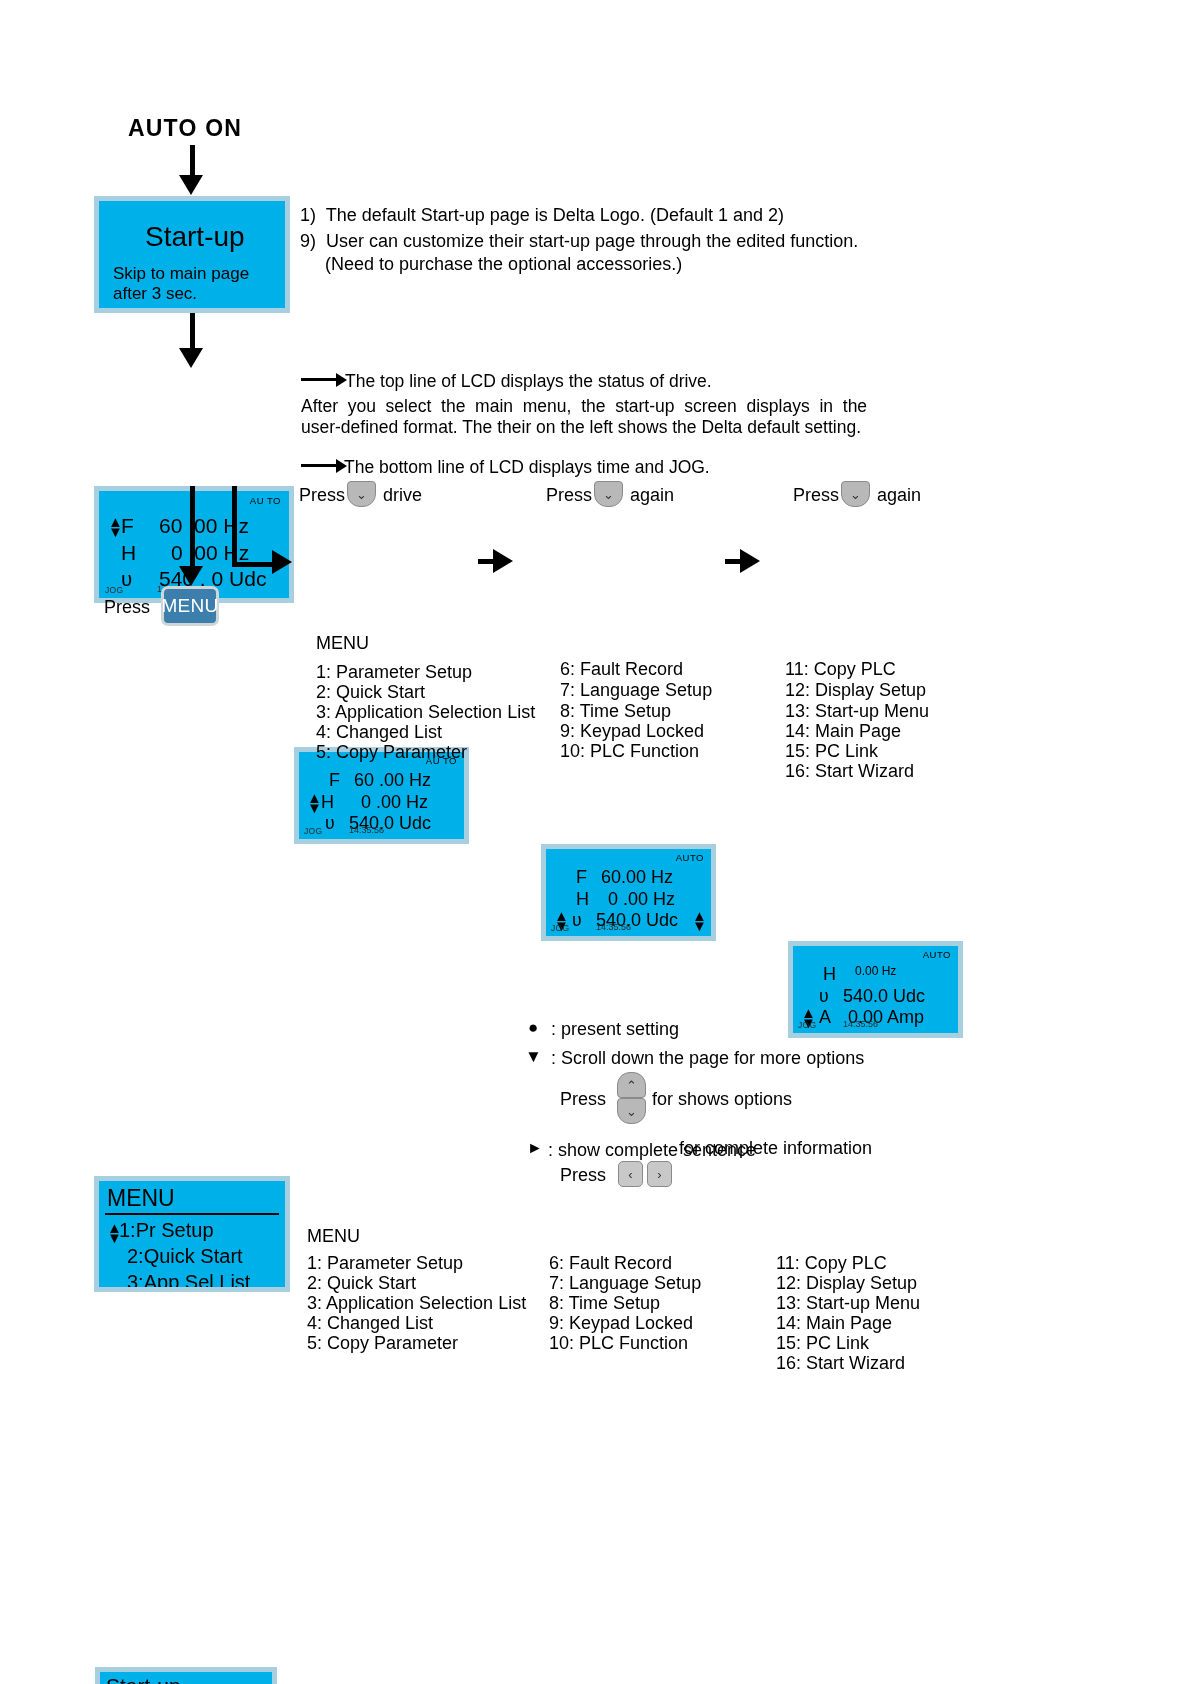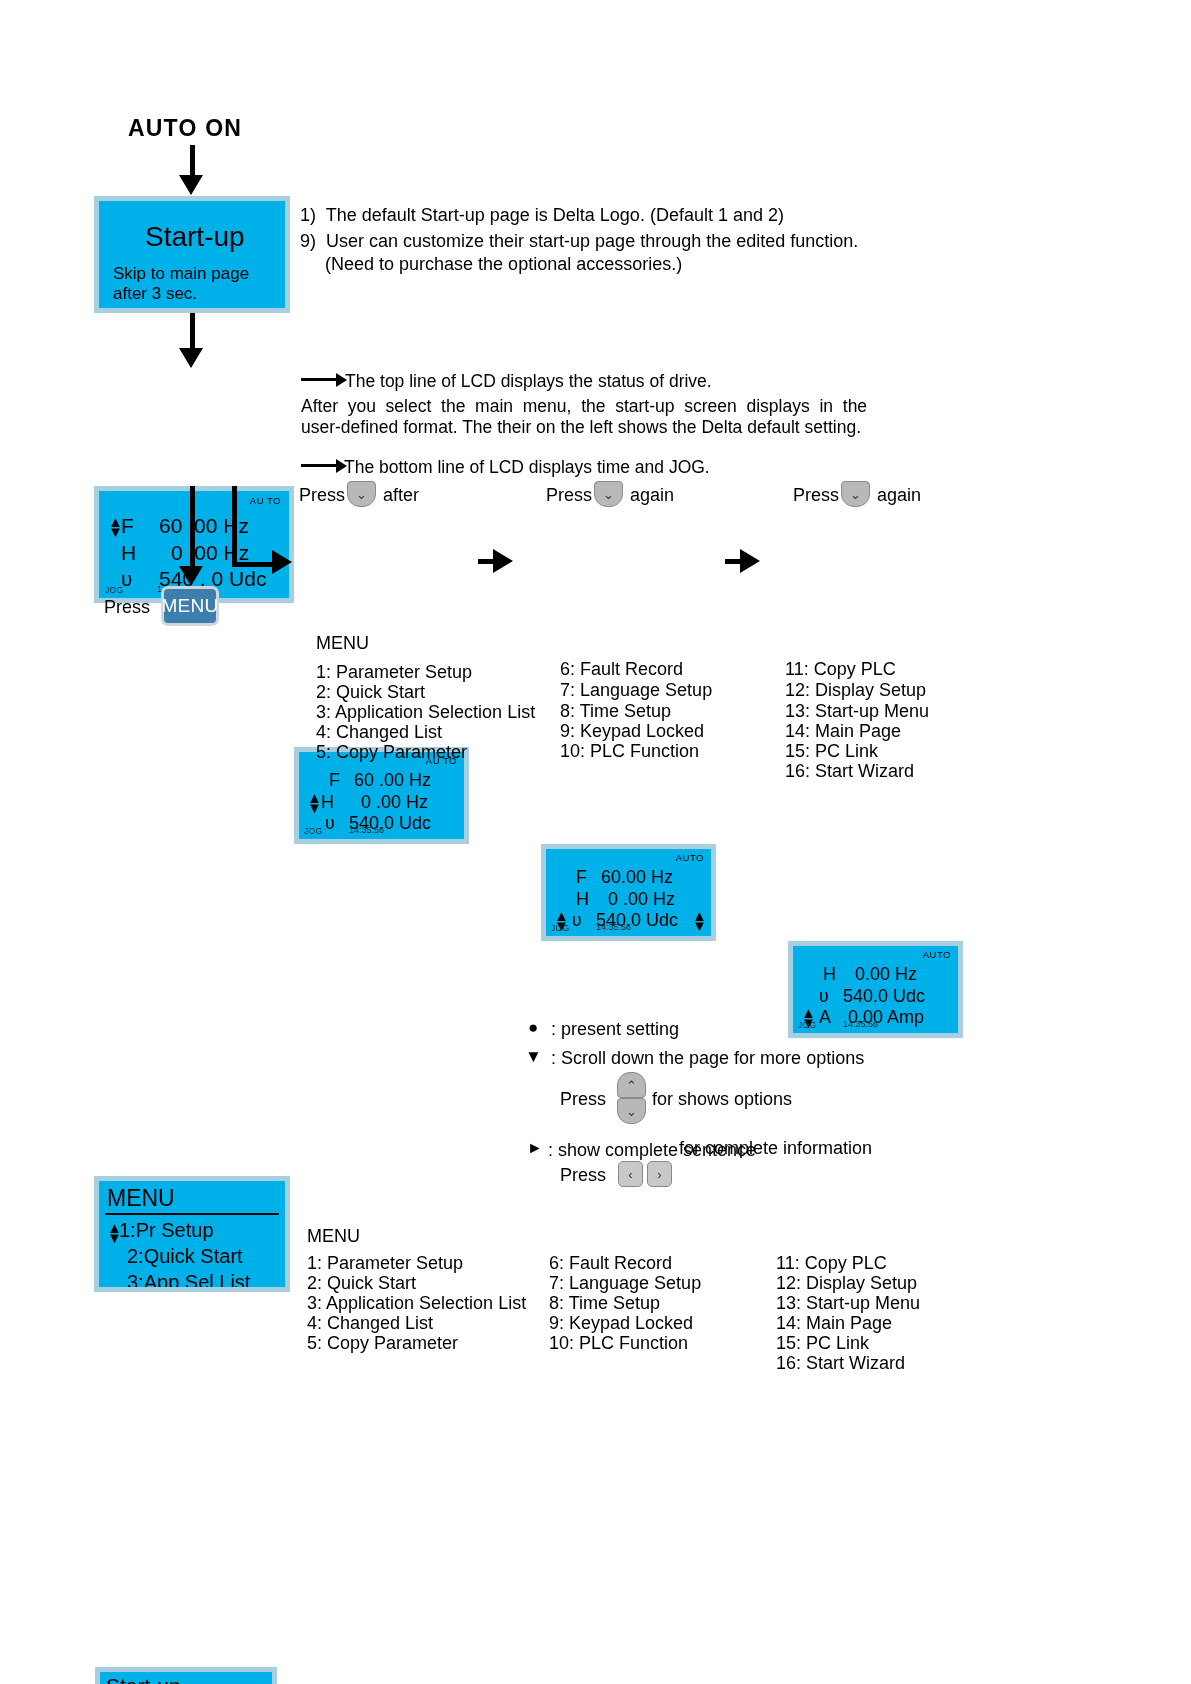--- a/index.html
+++ b/index.html
@@ -120,21 +120,21 @@
 
 <div class="vline" style="left:232px;top:486px;height:80px;"></div>
 <div class="hline" style="left:232px;top:562px;width:45px;"></div>
 <div class="arrow-right" style="left:272px;top:550px;"></div>
 
 <div class="abs txt18" style="left:104px;top:595px;">Press</div>
 <div class="key-menu" style="left:161px;top:586px;">MENU</div>
 
 <div class="abs txt18" style="left:299px;top:483px;">Press</div>
 <div class="key-ud" style="left:347px;top:481px;">⌄</div>
-<div class="abs txt18" style="left:383px;top:483px;">after</div>
+<div class="abs txt18" style="left:383px;top:483px;">drive</div>
 
 <div class="abs txt18" style="left:546px;top:483px;">Press</div>
 <div class="key-ud" style="left:594px;top:481px;">⌄</div>
 <div class="abs txt18" style="left:630px;top:483px;">again</div>
 
 <div class="abs txt18" style="left:793px;top:483px;">Press</div>
 <div class="key-ud" style="left:841px;top:481px;">⌄</div>
 <div class="abs txt18" style="left:877px;top:483px;">again</div>
 
 <div class="lcd abs" style="left:294px;top:513px;width:175px;height:97px;">
@@ -179,21 +179,21 @@
   </div>
 </div>
 
 <div class="arrow-right" style="left:740px;top:549px;"></div>
 <div class="hline" style="left:725px;top:559px;width:20px;"></div>
 
 <div class="lcd abs" style="left:788px;top:513px;width:175px;height:97px;">
   <div class="lcd-line auto-tag" style="right:7px;top:3px;">AUTO</div>
 
   <div class="lcd-line row-label" style="left:30px;top:18px;font-size:18px;">H</div>
-  <div class="lcd-line row-val" style="left:62px;top:18px;font-size:18px;">0.00 Hz</div>
+  <div class="lcd-line row-val" style="left:62px;top:18px;font-size:12px;">0.00 Hz</div>
 
   <div class="lcd-line row-label" style="left:26px;top:40px;font-size:18px;">ʋ</div>
   <div class="lcd-line row-val" style="left:50px;top:40px;font-size:18px;">540.0 Udc</div>
 
   <div class="lcd-line updown" style="left:8px;top:62px;">▲<br>▼</div>
   <div class="lcd-line row-label" style="left:26px;top:61px;font-size:18px;">A</div>
   <div class="lcd-line row-val" style="left:55px;top:61px;font-size:18px;">0.00 Amp</div>
 
   <div class="jogbar">
     <div class="jog-txt" style="left:5px;top:2px;">JOG</div>

